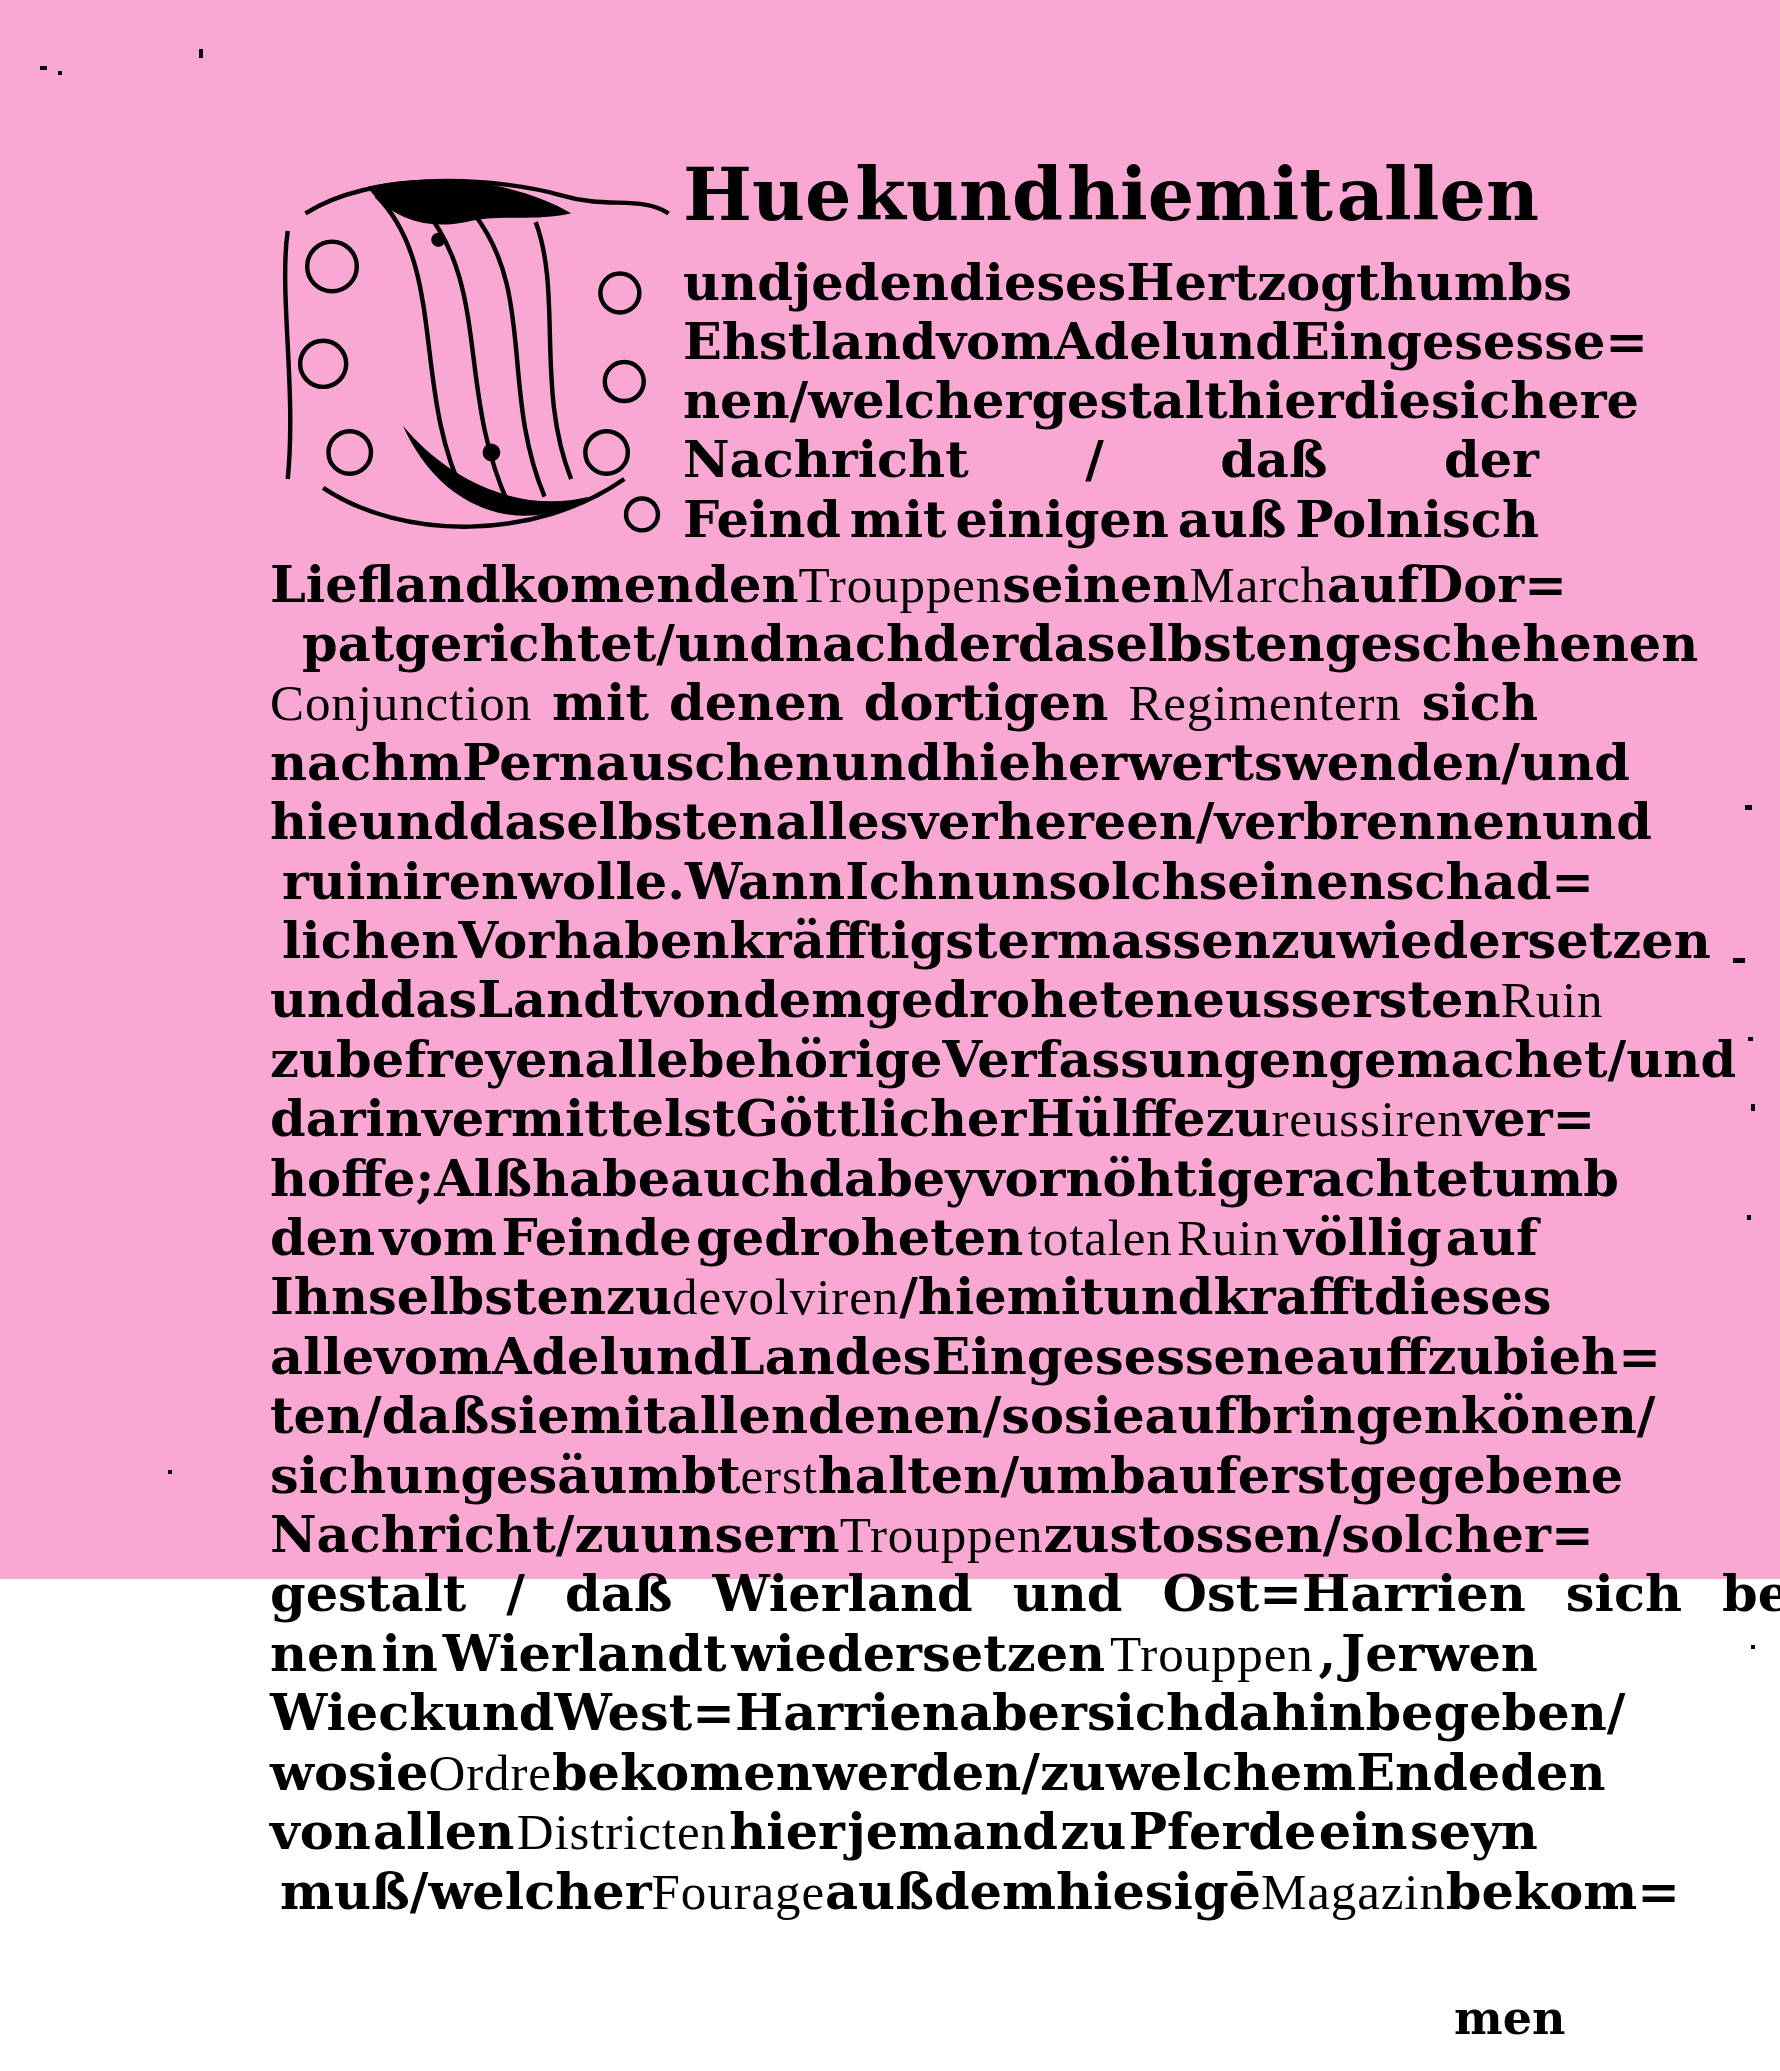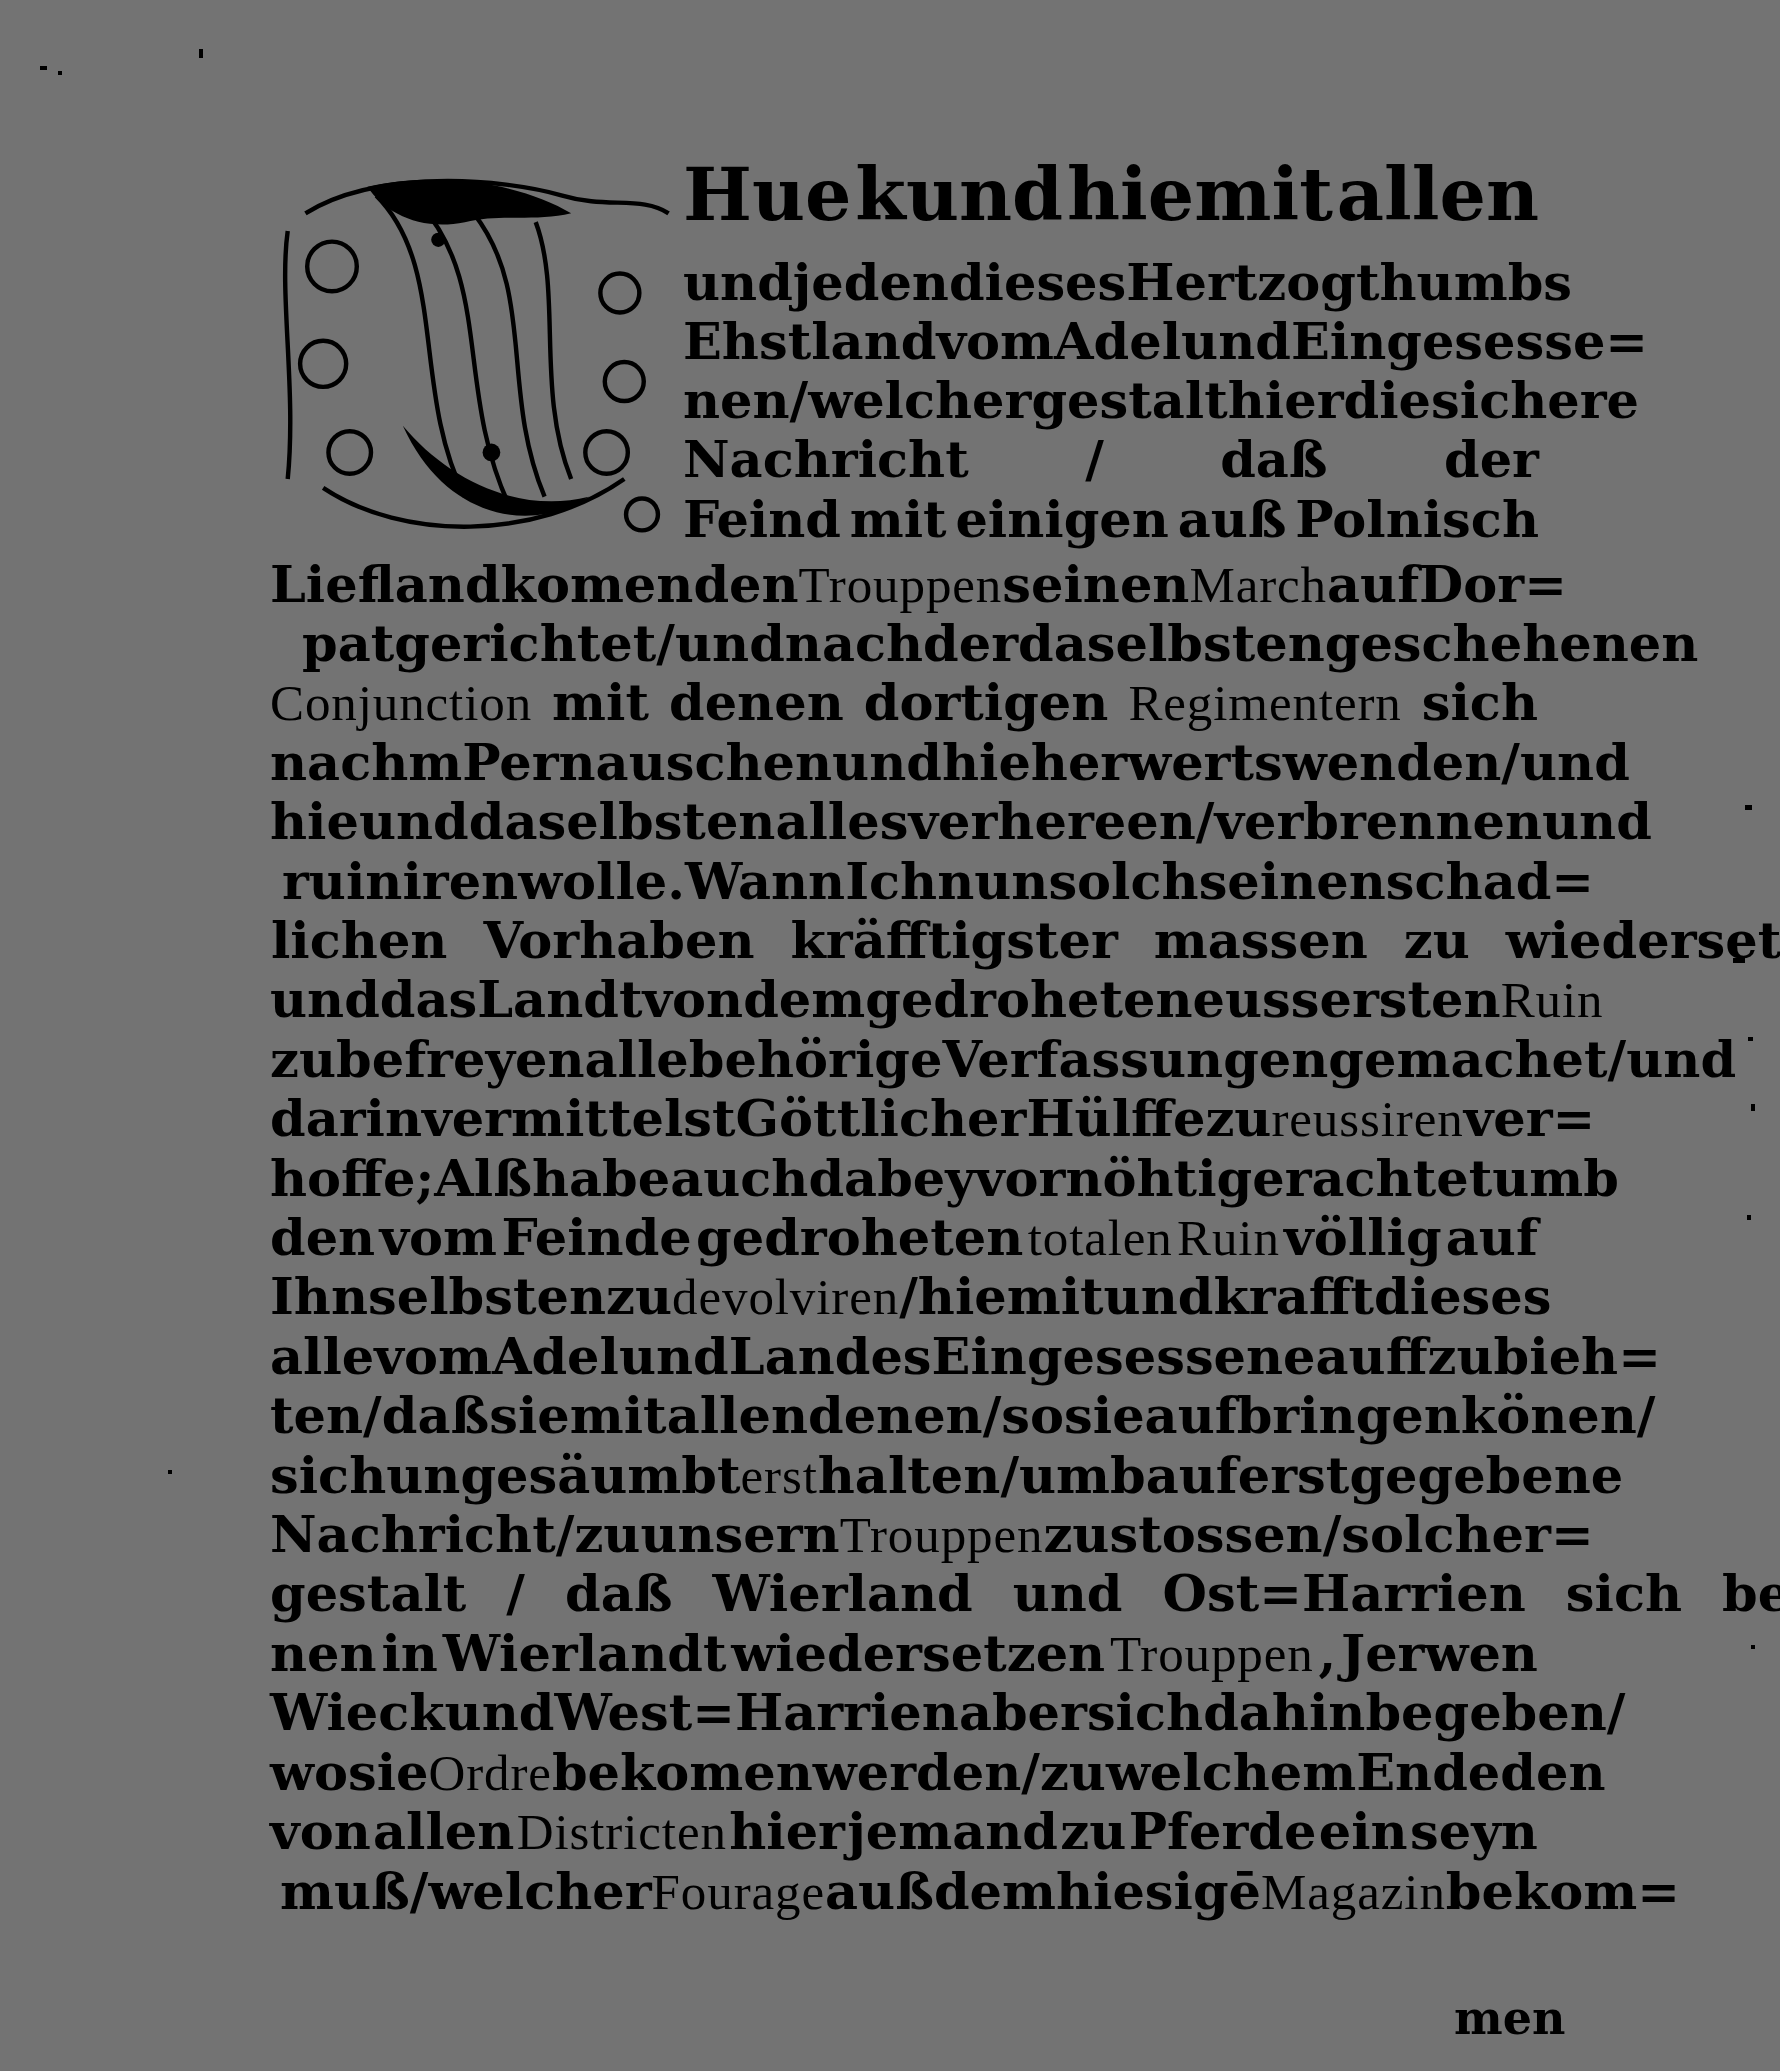--- a/index.html
+++ b/index.html
@@ -1,18 +1,18 @@
 <!DOCTYPE html>
 <html style="font-size:14px"><head>
 <meta charset="utf-8">
 <style>
   html, body { margin:0; padding:0; background:#ffffff; }
   body { width:1780px; height:2071px; position:relative; overflow:hidden;
          font-family:"DejaVu Serif", "Liberation Serif", serif; color:#000; }
-  .page { position:absolute; left:0; top:0; width:1780px; height:2071px; background:#737373; }
+  .page { position:absolute; left:0; top:0; width:1780px; height:1579px; background:#f9a8d4; }
 
   
   .initial { position:absolute; left:270px; top:160px; width:403px; height:390px; }
   .initial svg { width:100%; height:100%; display:block; }
 
   .line { position:absolute; white-space:nowrap; display:flex; justify-content:space-between;
           align-items:baseline; font-weight:bold; color:#000; line-height:1; }
   .line .w { display:inline-block; }
   .line .latin { font-family:"Liberation Serif", serif; font-weight:normal; letter-spacing:0.9px; }
 
@@ -147,21 +147,21 @@
   <div class="line l-full" style="left:270px; top:856px; width:1268px;margin-left:12px;">
     <span class="w">ruiniren</span>
     <span class="w">wolle.</span>
     <span class="w">Wann</span>
     <span class="w">Ich</span>
     <span class="w">nun</span>
     <span class="w">solch</span>
     <span class="w">seinen</span>
     <span class="w">schad=</span>
   </div>
-  <div class="line l-full" style="left:271px; top:915px; width:1268px;gap:36px;">
+  <div class="line l-full" style="left:282px; top:915px; width:1268px;">
     <span class="w">lichen</span>
     <span class="w">Vorhaben</span>
     <span class="w">kräfftigster</span>
     <span class="w">massen</span>
     <span class="w">zu</span>
     <span class="w">wiedersetzen</span>
   </div>
   <div class="line l-full" style="left:270px; top:974px; width:1268px;">
     <span class="w">und</span>
     <span class="w">das</span>

